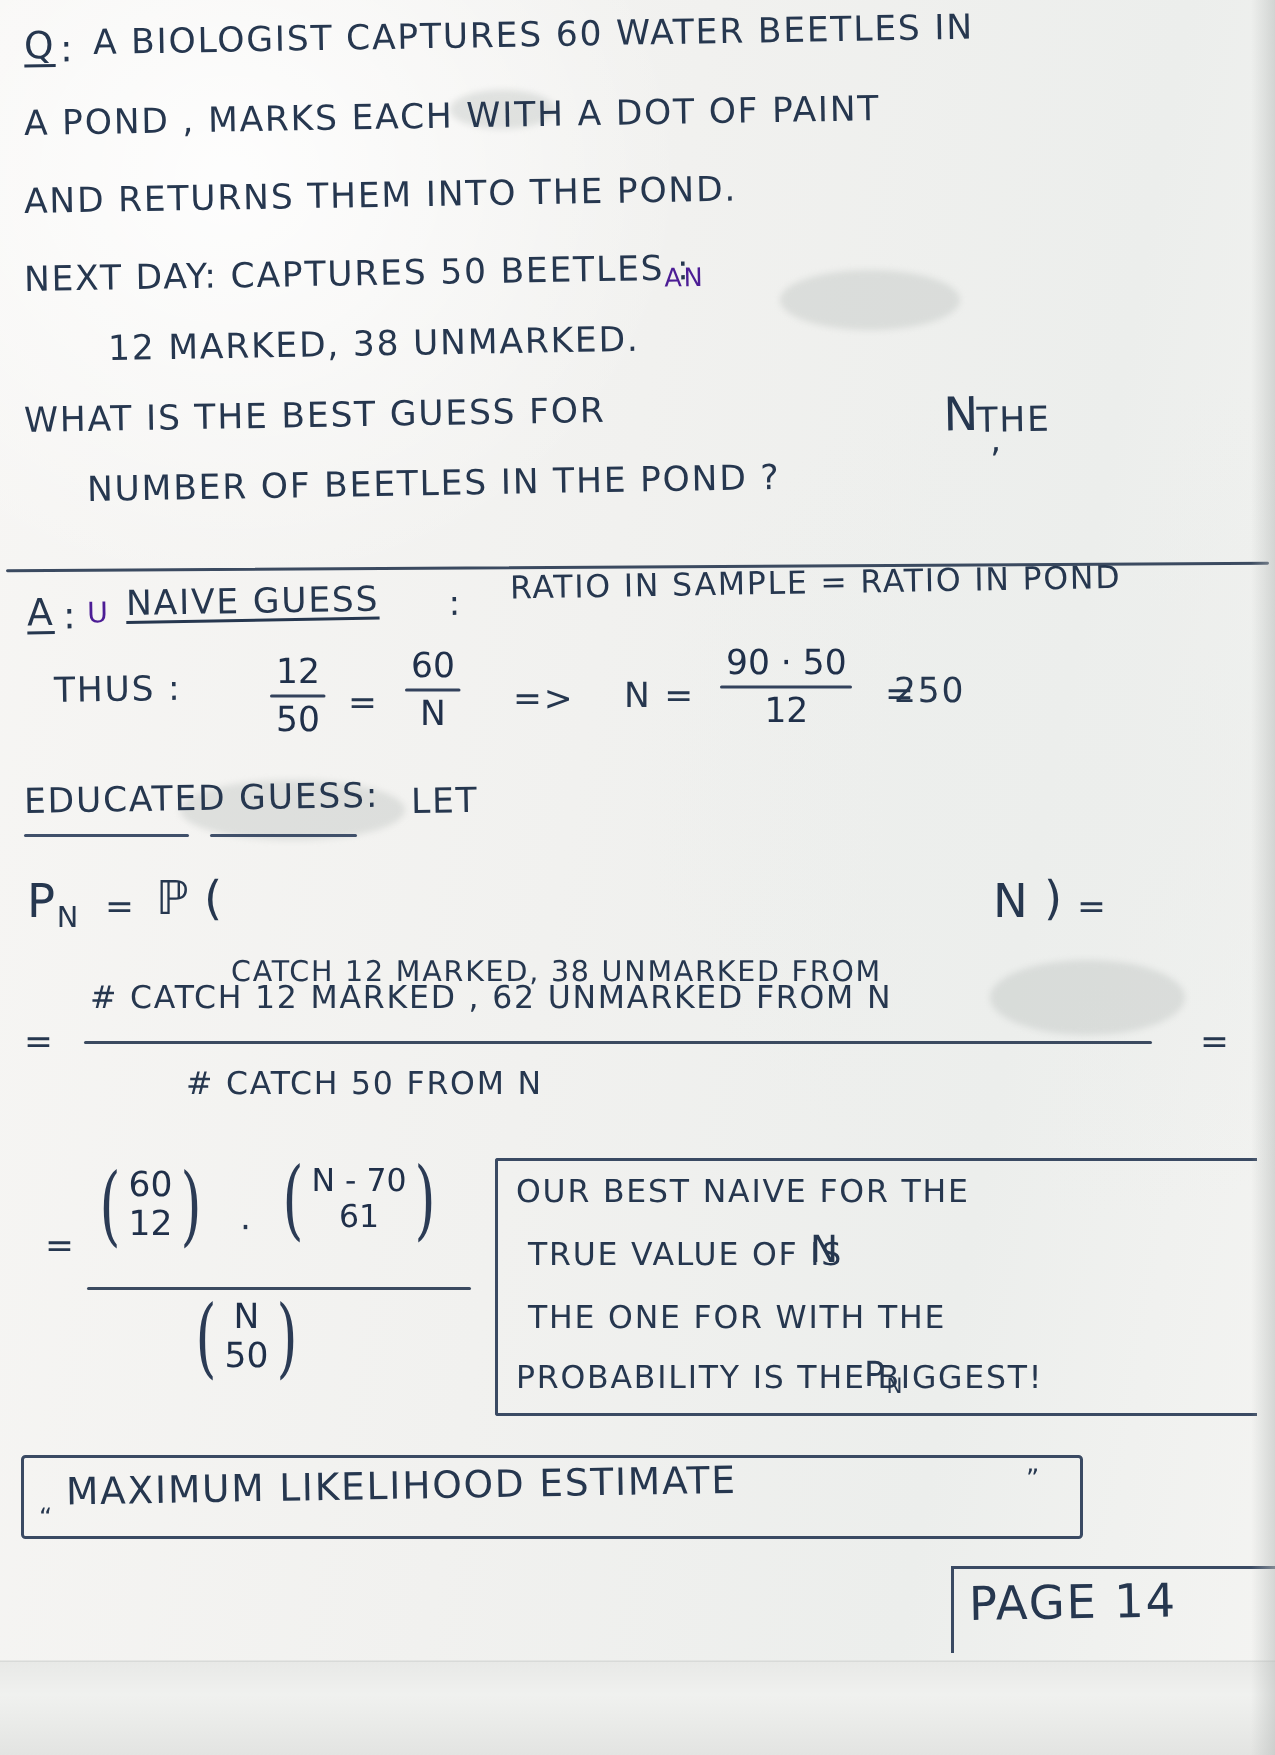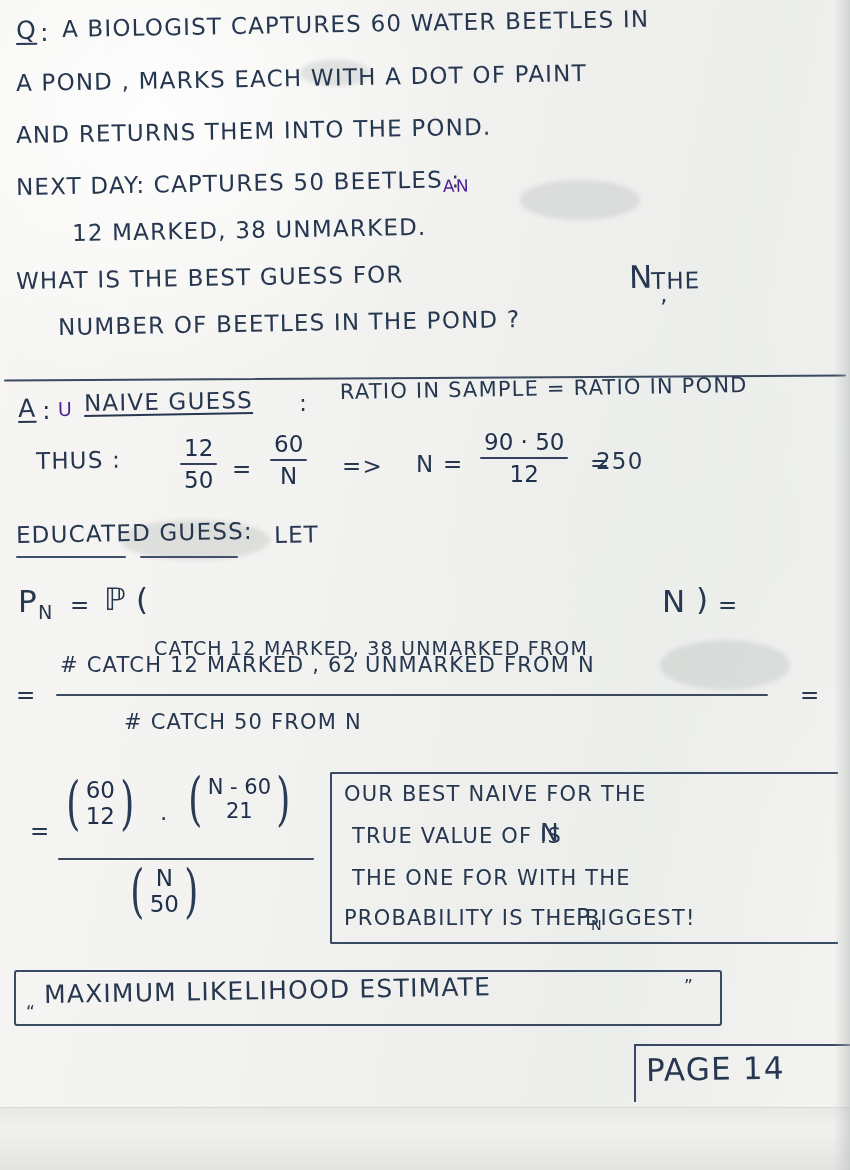--- a/index.html
+++ b/index.html
@@ -230,22 +230,22 @@
       <span>12</span>
     </span>
     <span class="paren">)</span>
   </div>
 
   <div class="hw s26" style="left:160px;top:808px;">·</div>
 
   <div class="binom s24" style="left:184px;top:776px;">
     <span class="paren">(</span>
     <span class="stack">
-      <span>N - 60</span>
-      <span>21</span>
+      <span>N - 70</span>
+      <span>61</span>
     </span>
     <span class="paren">)</span>
   </div>
 
   <div class="rule" style="left:58px;top:858px;width:256px;"></div>
 
   <div class="binom s26" style="left:126px;top:866px;">
     <span class="paren">(</span>
     <span class="stack">
       <span>N</span>

